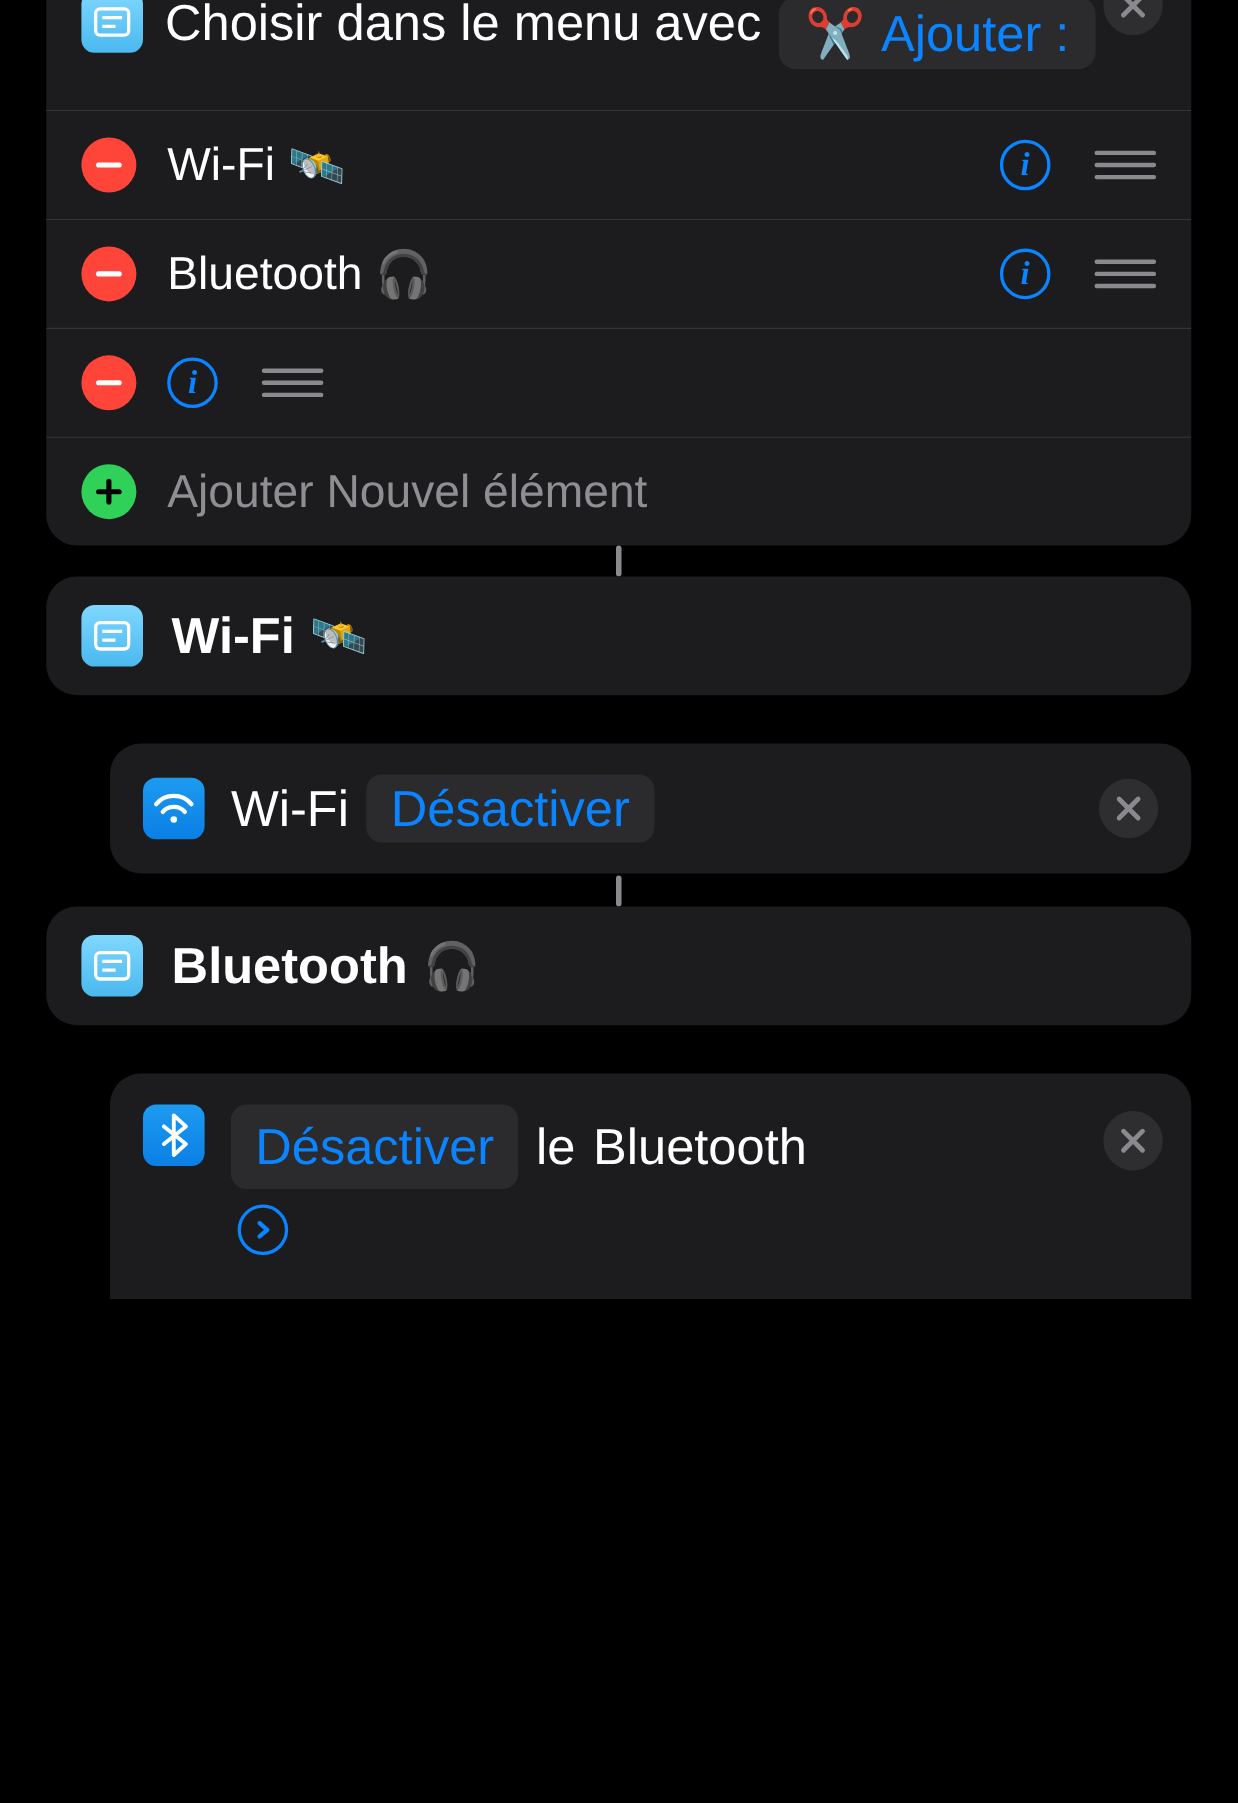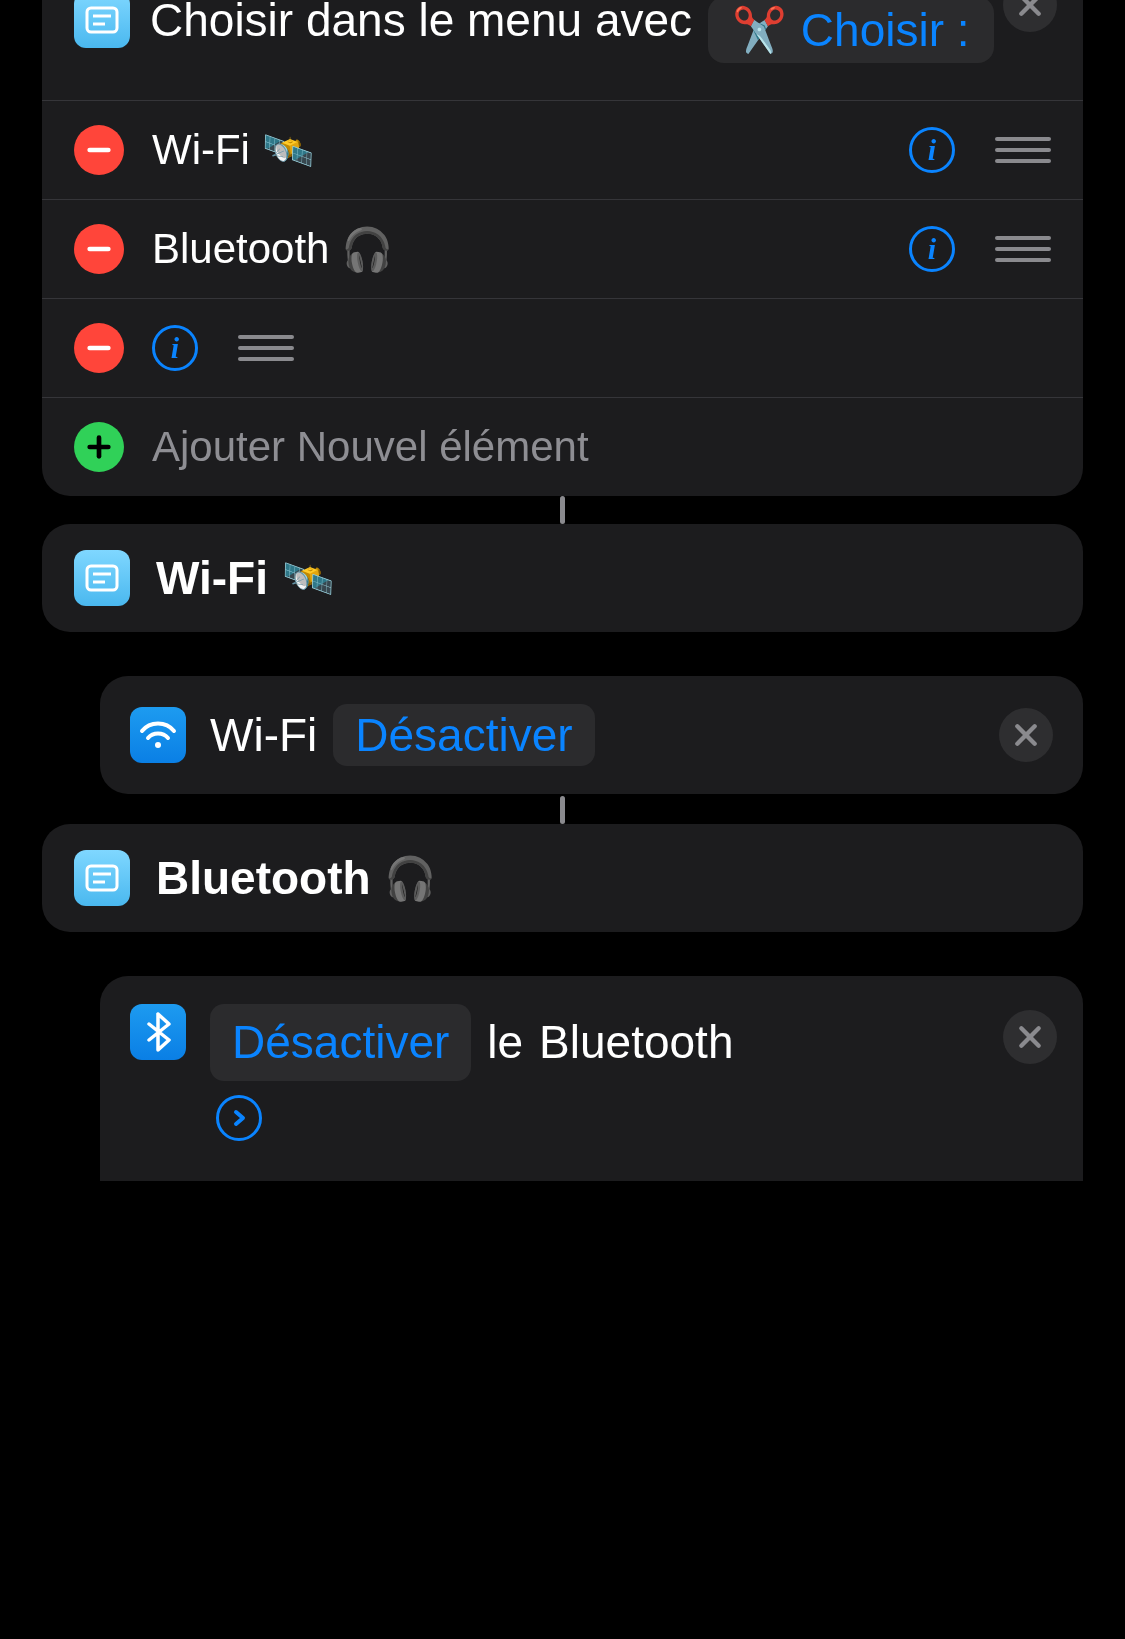--- a/index.html
+++ b/index.html
@@ -74,21 +74,21 @@
       <span>Choisir dans le menu avec</span>
     </div>
     <span class="close-btn">
       <svg viewBox="0 0 24 24">
           <line x1="4" y1="4" x2="20" y2="20"></line>
           <line x1="20" y1="4" x2="4" y2="20"></line>
         </svg>
     </span>
     <span class="pill">
       <span class="scissors">✂️</span>
-      <span>Choisir :</span>
+      <span>Ajouter :</span>
     </span>
   </div>
 
   <div class="menu-row">
     <span class="minus-btn">
       <svg viewBox="0 0 24 24">
           <line x1="4" y1="12" x2="20" y2="12" stroke="#fff" stroke-width="4" stroke-linecap="round"></line>
         </svg>
     </span>
     <span class="row-label">

